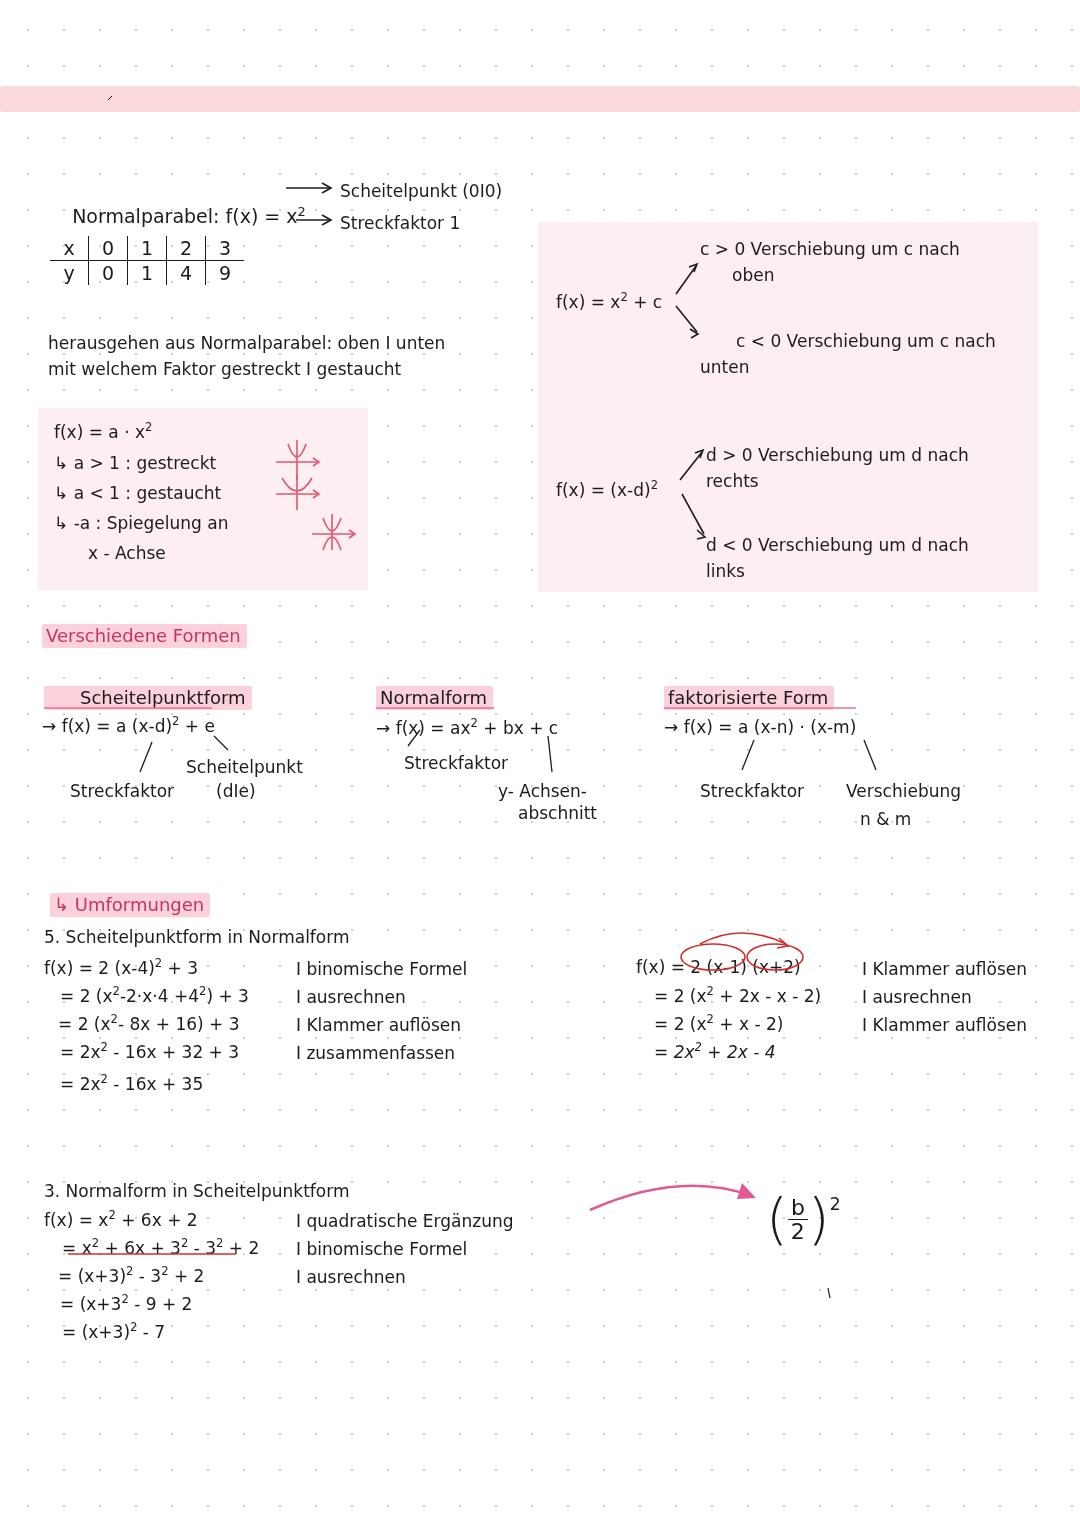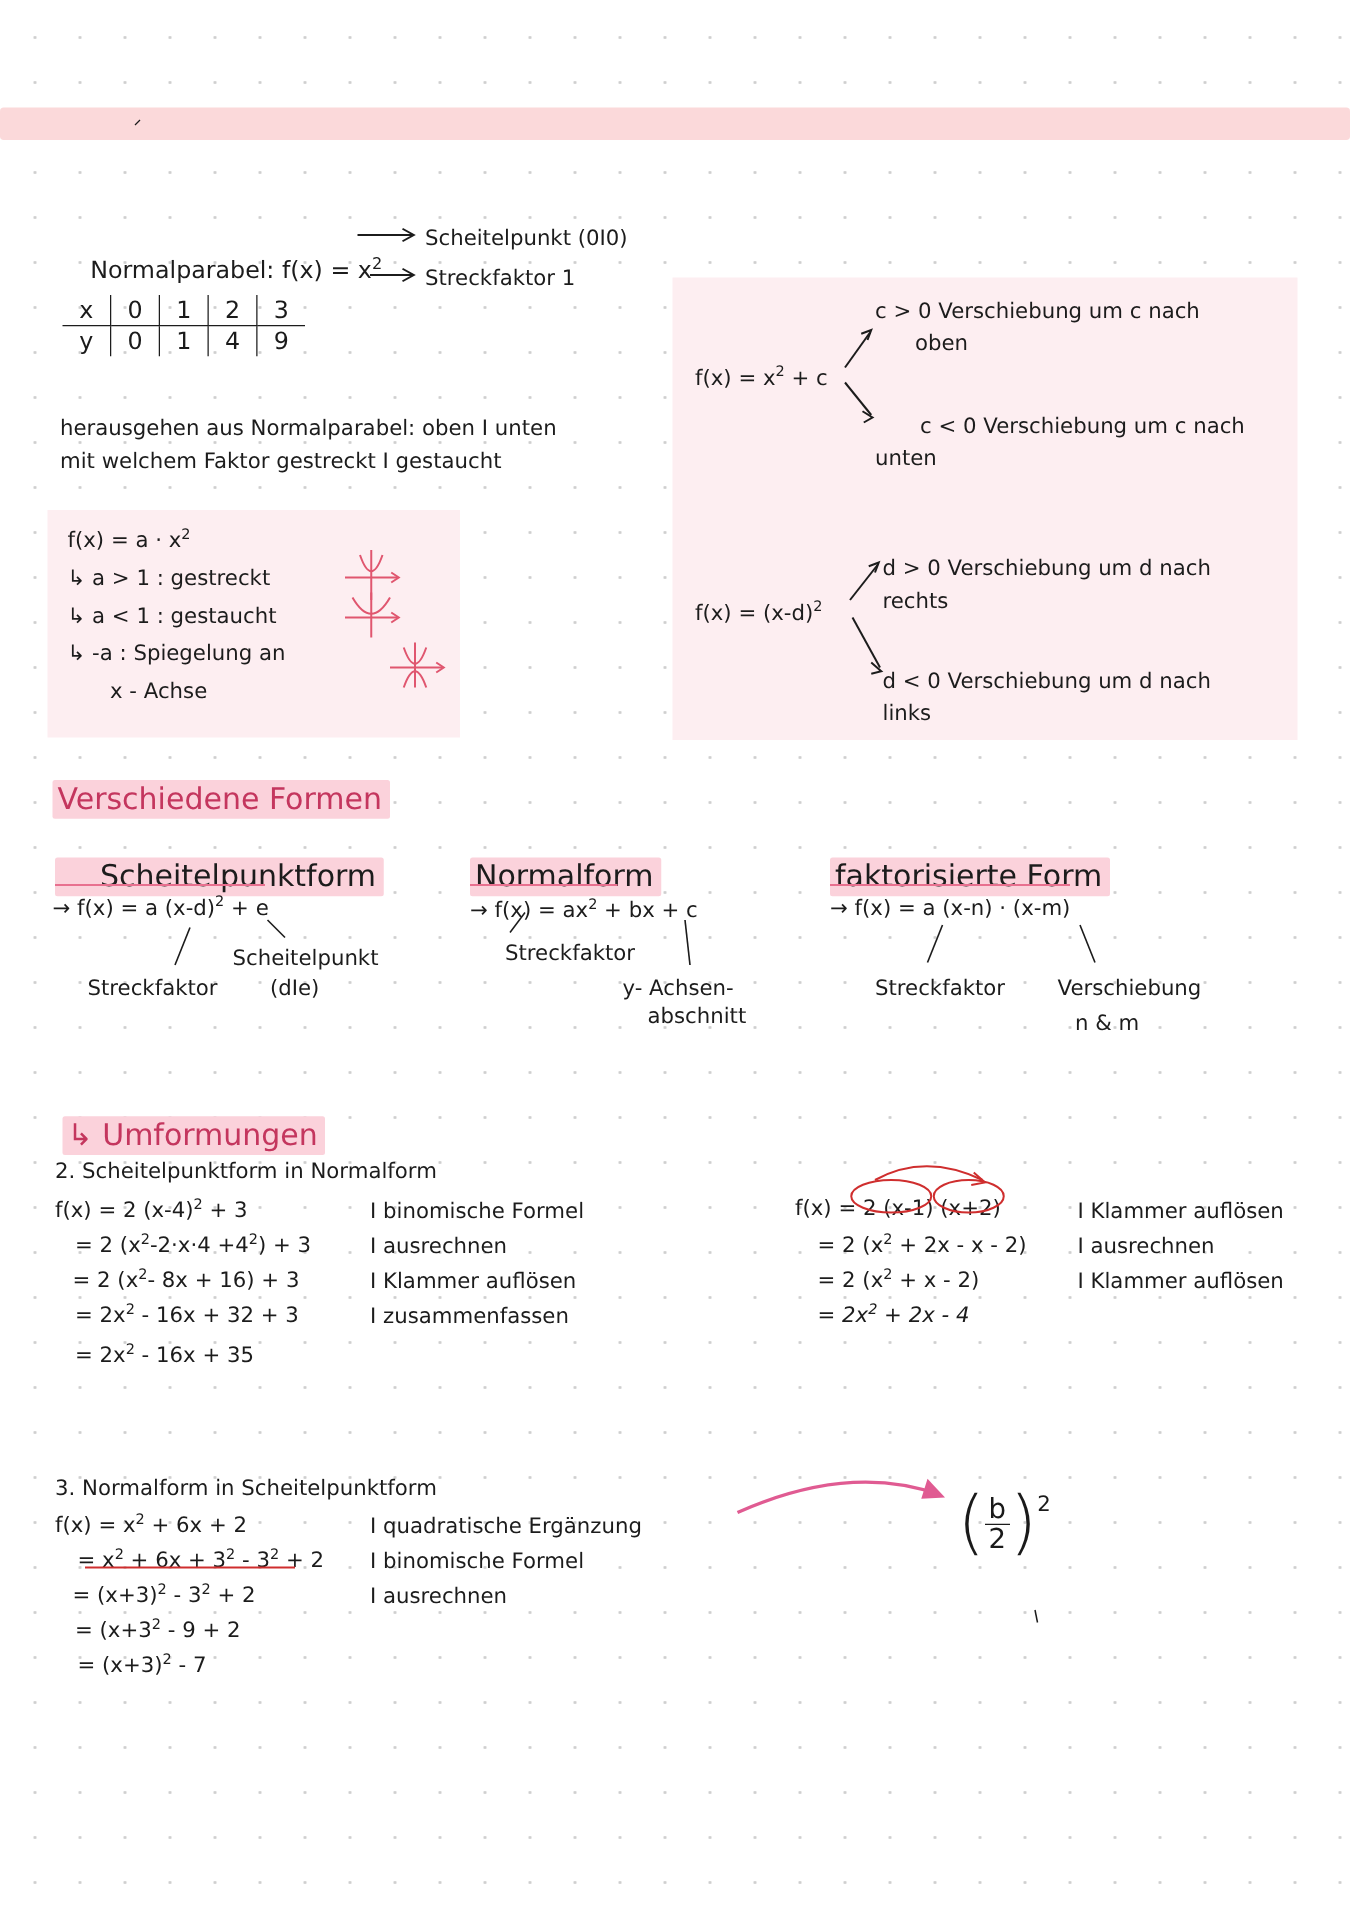--- a/index.html
+++ b/index.html
@@ -79,21 +79,21 @@
   }
   .valtable tr td:first-child { border-left: none; border-top: none; }
   .valtable tr:first-child td { border-top: none; }
   .valtable tr:last-child td { border-bottom: none; }
   .valtable tr td:last-child { border-right: none; }
 
   
   .hl {
     position: absolute;
     padding: 1px 6px 2px 4px;
-    font-size: 24px;
+    font-size: 18px;
     border-radius: 2px;
   }
   .hl.pink   { background: #fbd2db; color: #c4365e; }
   .hl.pink2  { background: #fbd2db; color: #1c1c1c; }
 
   
   svg.ov { position: absolute; left: 0; top: 0; width: 1080px; height: 1525px; overflow: visible; z-index: 3; pointer-events: none; }
 </style>
 </head>
 <body>
@@ -169,21 +169,21 @@
   <div class="t abs" style="left:518px; top:802px;">abschnitt</div>
 
   <div class="hl pink2" style="left:664px; top:686px;">faktorisierte Form</div>
   <div class="t abs" style="left:664px; top:716px;">→ f(x) = a (x-n) · (x-m)</div>
   <div class="t abs" style="left:700px; top:780px;">Streckfaktor</div>
   <div class="t abs" style="left:846px; top:780px;">Verschiebung</div>
   <div class="t abs" style="left:860px; top:808px;">n &amp; m</div>
 
   <div class="hl pink" style="left:50px; top:893px;">↳ Umformungen</div>
 
-  <div class="t abs" style="left:44px; top:926px;">2. Scheitelpunktform in Normalform</div>
+  <div class="t abs" style="left:44px; top:926px;">5. Scheitelpunktform in Normalform</div>
   <div class="t abs" style="left:44px; top:956px;">f(x) = 2 (x-4)<sup>2</sup> + 3</div>
   <div class="t abs" style="left:60px; top:984px;">= 2 (x<sup>2</sup>-2·x·4 +4<sup>2</sup>) + 3</div>
   <div class="t abs" style="left:58px; top:1012px;">= 2 (x<sup>2</sup>- 8x + 16) + 3</div>
   <div class="t abs" style="left:60px; top:1040px;">= 2x<sup>2</sup> - 16x + 32 + 3</div>
   <div class="t abs" style="left:60px; top:1072px;">= 2x<sup>2</sup> - 16x + 35</div>
   <div class="t abs" style="left:296px; top:958px;">I binomische Formel</div>
   <div class="t abs" style="left:296px; top:986px;">I ausrechnen</div>
   <div class="t abs" style="left:296px; top:1014px;">I Klammer auflösen</div>
   <div class="t abs" style="left:296px; top:1042px;">I zusammenfassen</div>
 

